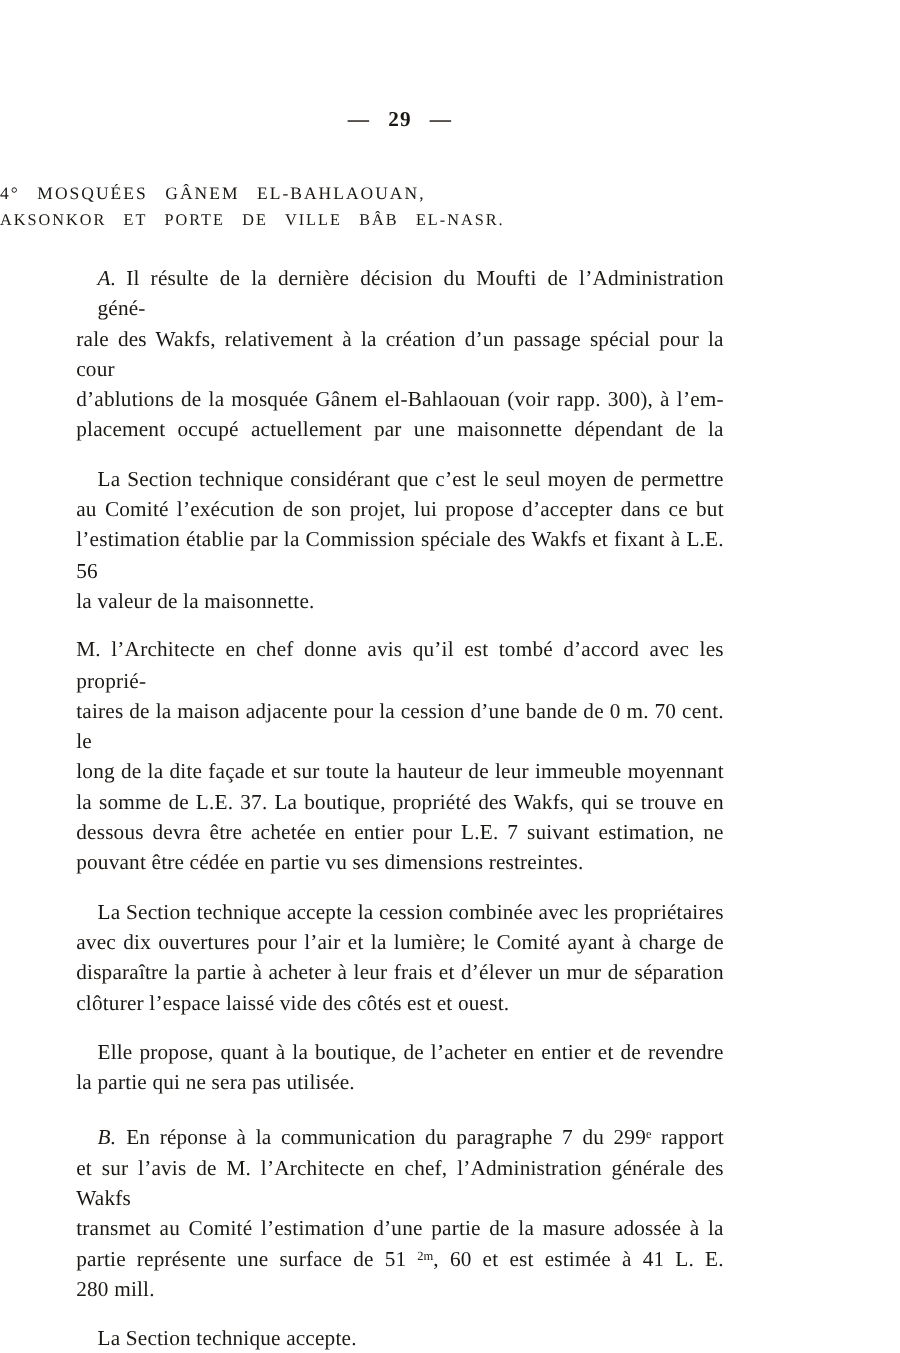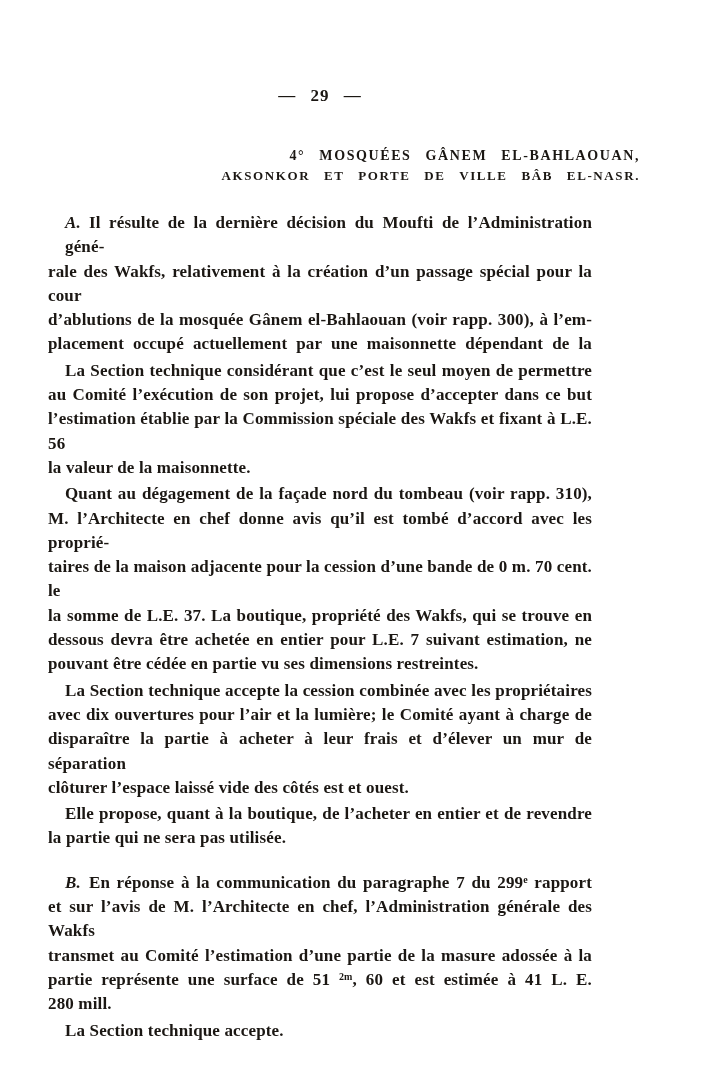--- a/index.html
+++ b/index.html
@@ -22,22 +22,22 @@
   .pagenum{
     padding-top:87px;
     text-align:center;
     font-size:17px;
     line-height:17px;
     font-weight:bold;
     letter-spacing:1px;
     word-spacing:9px;
   }
   .title{
-    text-align:right;
-    font-weight:bold;
+    text-align:left;
+    font-weight:normal;
     letter-spacing:1.6px;
     word-spacing:9px;
   }
   .t1{
     margin-top:44px;
     font-size:14px;
     line-height:15px;
   }
   .t2{
     margin-top:6px;
@@ -45,21 +45,21 @@
     line-height:14px;
   }
   .bodytext{
     width:548px;
     margin:28px auto 0 auto;
     font-size:17px;
     line-height:24.3px;
     letter-spacing:0.15px;
     text-align:justify;
   }
-  .para{margin:2px;padding:0;font-weight:bold;}
+  .para{margin:15px;padding:0;}
   .para.gap{margin-top:20px;}
   .line{min-height:24.3px;}
   .line.jl{text-align-last:justify;}
   .line.first{padding-left:17px;}
   .lead{
     font-style:italic;
     margin-right:8px;
   }
   sup{
     font-size:10px;
@@ -82,23 +82,23 @@
         <div class="line jl">d’ablutions de la mosquée Gânem el-Bahlaouan (voir rapp. 300), à l’em-</div>
         <div class="line jl">placement occupé actuellement par une maisonnette dépendant de la</div>
       </div>
       <div class="para">
         <div class="line jl first">La Section technique considérant que c’est le seul moyen de permettre</div>
         <div class="line jl">au Comité l’exécution de son projet, lui propose d’accepter dans ce but</div>
         <div class="line jl">l’estimation établie par la Commission spéciale des Wakfs et fixant à L.E. 56</div>
         <div class="line">la valeur de la maisonnette.</div>
       </div>
       <div class="para">
-        <div class="line jl first">Quant au dégagement de la façade nord du tombeau (voir rapp. 310),</div>
         <div class="line jl">M. l’Architecte en chef donne avis qu’il est tombé d’accord avec les proprié-</div>
         <div class="line jl">taires de la maison adjacente pour la cession d’une bande de 0 m. 70 cent. le</div>
+        <div class="line jl">long de la dite façade et sur toute la hauteur de leur immeuble moyennant</div>
         <div class="line jl">la somme de L.E. 37. La boutique, propriété des Wakfs, qui se trouve en</div>
         <div class="line jl">dessous devra être achetée en entier pour L.E. 7 suivant estimation, ne</div>
         <div class="line">pouvant être cédée en partie vu ses dimensions restreintes.</div>
       </div>
       <div class="para">
         <div class="line jl first">La Section technique accepte la cession combinée avec les propriétaires</div>
         <div class="line jl">avec dix ouvertures pour l’air et la lumière; le Comité ayant à charge de</div>
         <div class="line jl">disparaître la partie à acheter à leur frais et d’élever un mur de séparation</div>
         <div class="line">clôturer l’espace laissé vide des côtés est et ouest.</div>
       </div>

